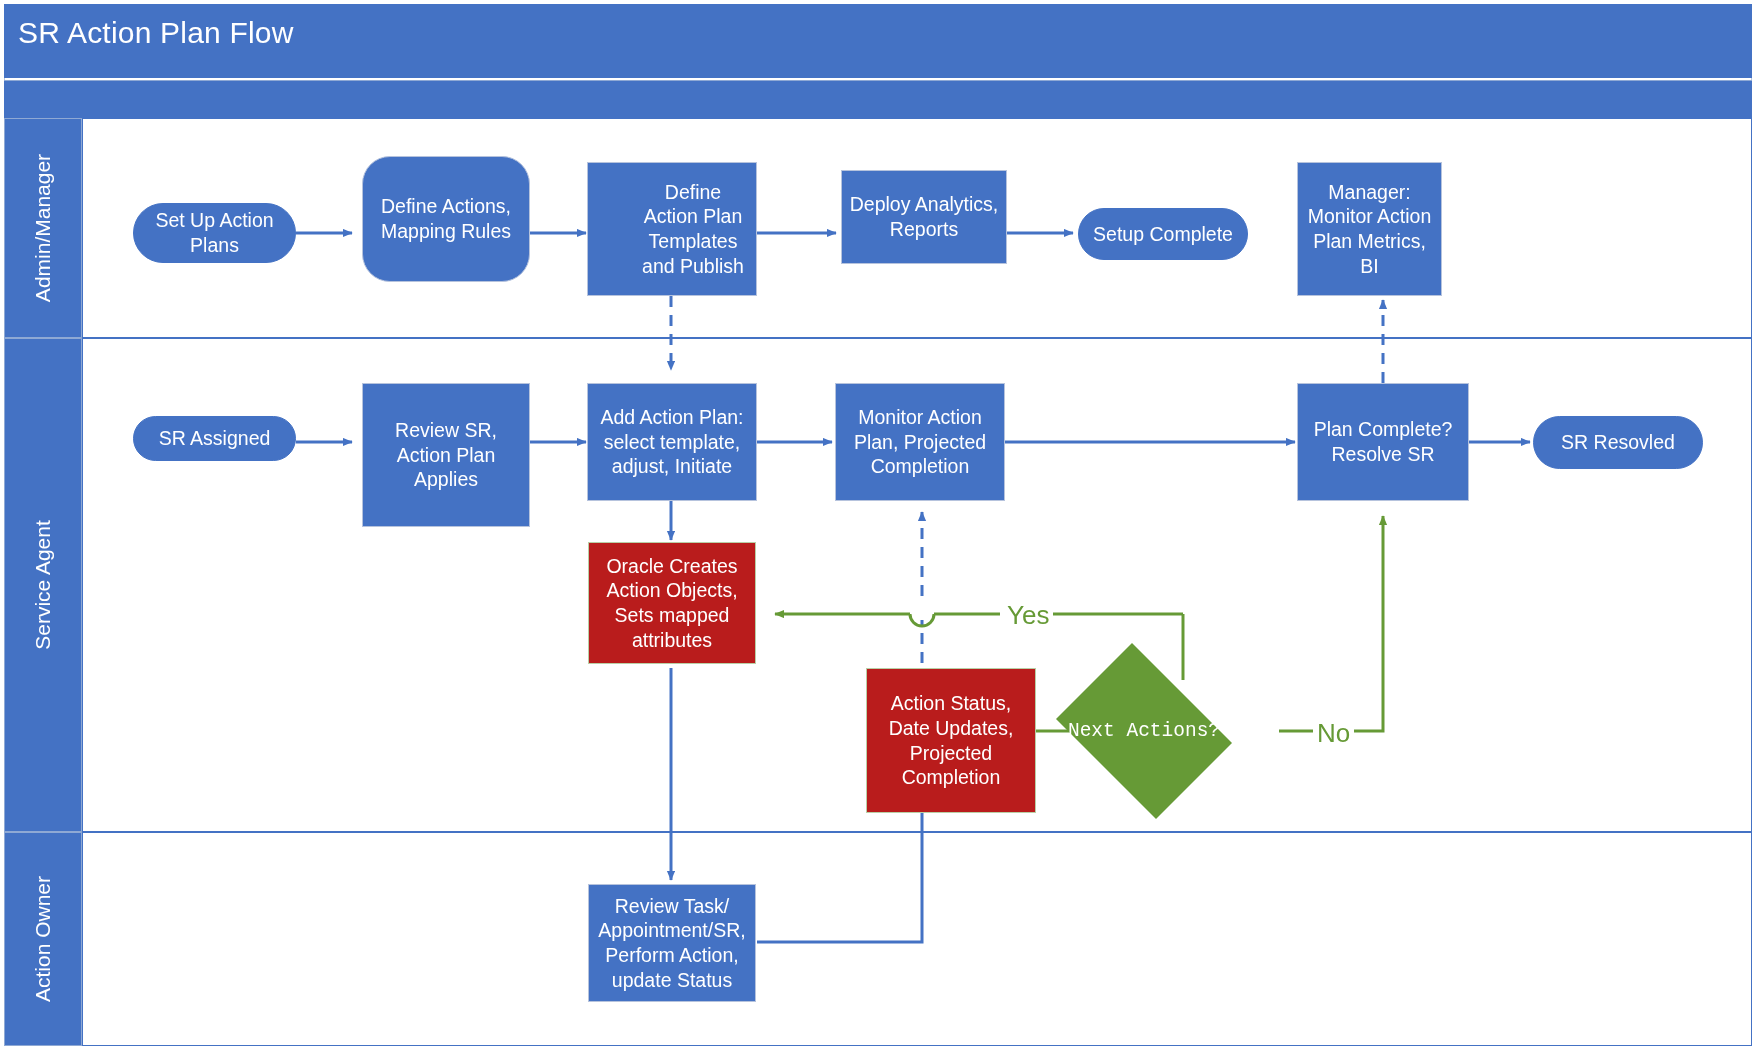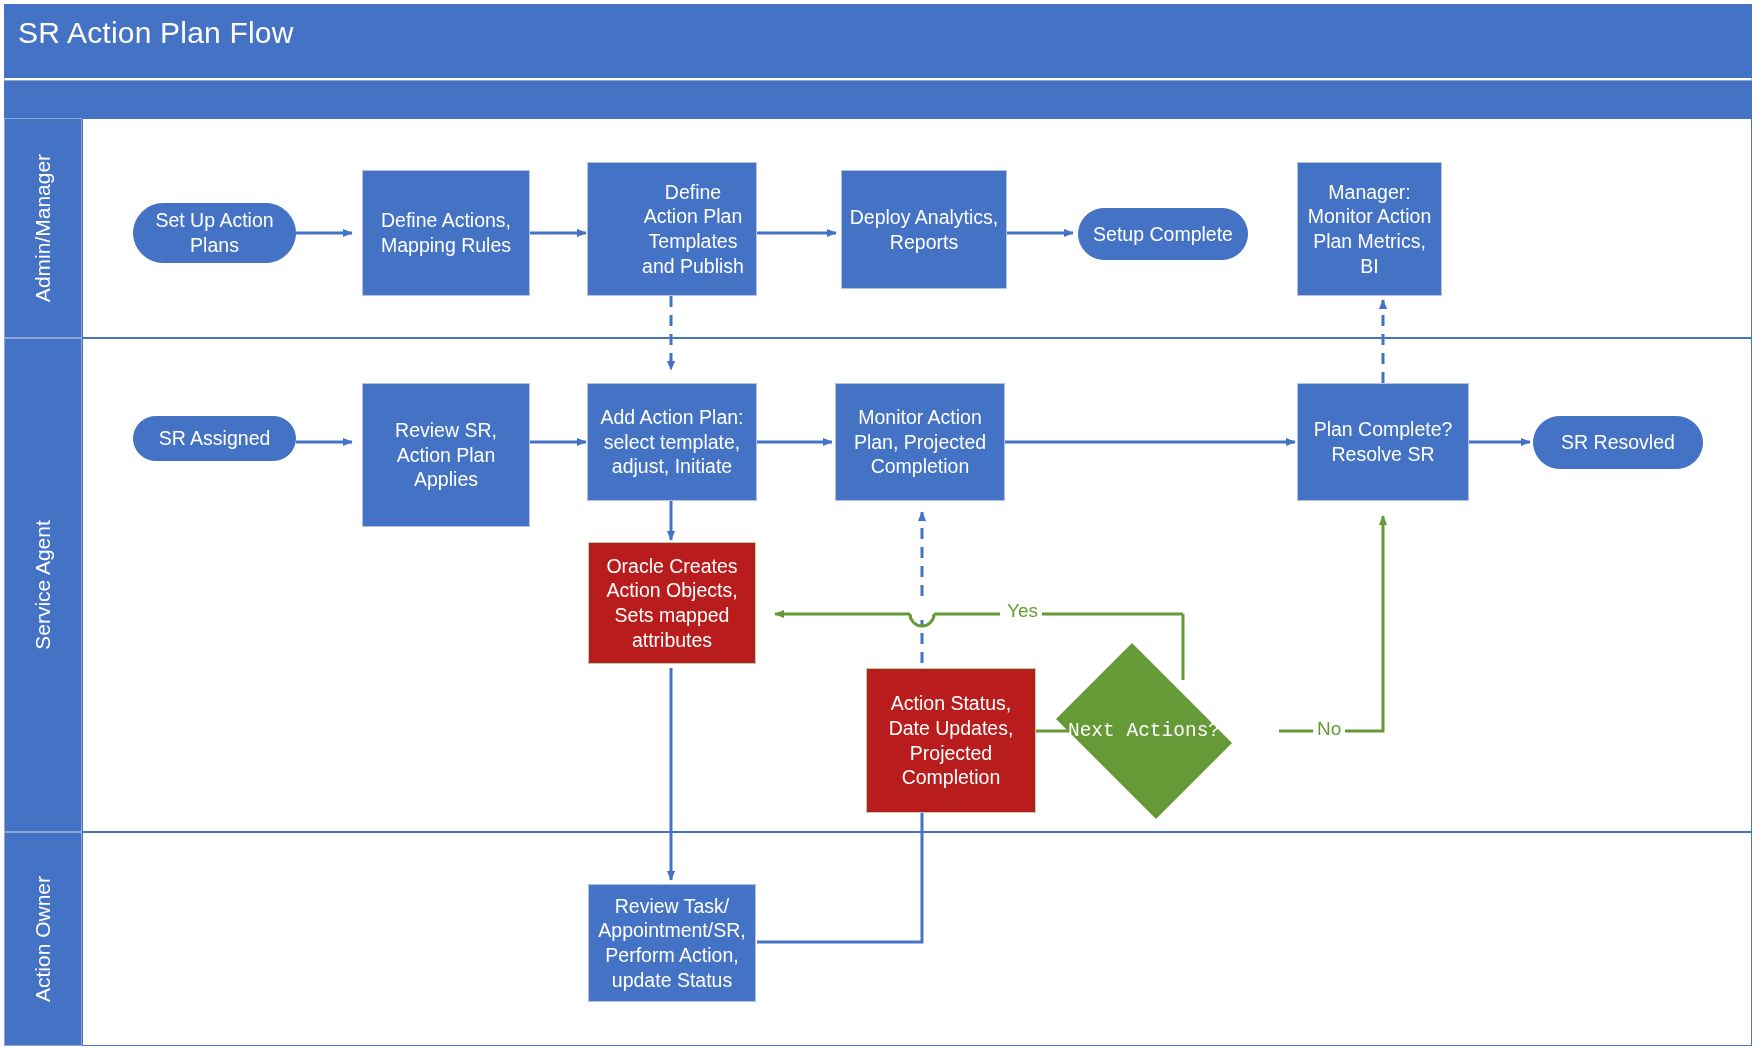--- a/index.html
+++ b/index.html
@@ -110,21 +110,21 @@
     z-index: 2;
   }
 
   
   .conn {
     position: absolute;
     z-index: 3;
   }
   .edge-label {
     position: absolute;
-    font-size: 19px;
+    font-size: 26px;
     background: #ffffff;
     padding: 0 4px;
     z-index: 5;
     white-space: nowrap;
   }
   .edge-label.green-l { color: #669A36; }
 </style>
 </head>
 <body>
 
@@ -213,29 +213,29 @@
     <line x1="910" y1="614" x2="775" y2="614" stroke="#669A36" stroke-width="3" marker-end="url(#arrG)"></line>
 
      right then up to Plan Complete --&gt;
     <polyline points="1279,731 1383,731 1383,516" fill="none" stroke="#669A36" stroke-width="3" marker-end="url(#arrG)"></polyline>
   </svg>
 
   <div class="node blue pill" style="left:133px; top:203px; width:163px; height:60px;">
     <span>Set Up Action Plans</span>
   </div>
 
-  <div class="node blue" style="left:362px; top:170px; width:168px; height:126px;">
+  <div class="node blue" style="left:362px; top:156px; width:168px; height:126px;border-radius:28px;">
     <span>Define Actions, Mapping Rules</span>
   </div>
 
   <div class="node blue" style="left:587px; top:162px; width:170px; height:134px;padding-left:48px;">
     <span>Define Action Plan Templates and Publish</span>
   </div>
 
-  <div class="node blue" style="left:841px; top:170px; width:166px; height:119px;">
+  <div class="node blue" style="left:841px; top:170px; width:166px; height:94px;">
     <span>Deploy Analytics, Reports</span>
   </div>
 
   <div class="node blue pill" style="left:1078px; top:208px; width:170px; height:52px;">
     <span>Setup Complete</span>
   </div>
 
   <div class="node blue" style="left:1297px; top:162px; width:145px; height:134px;">
     <span>Manager: Monitor Action Plan Metrics, BI</span>
   </div>

